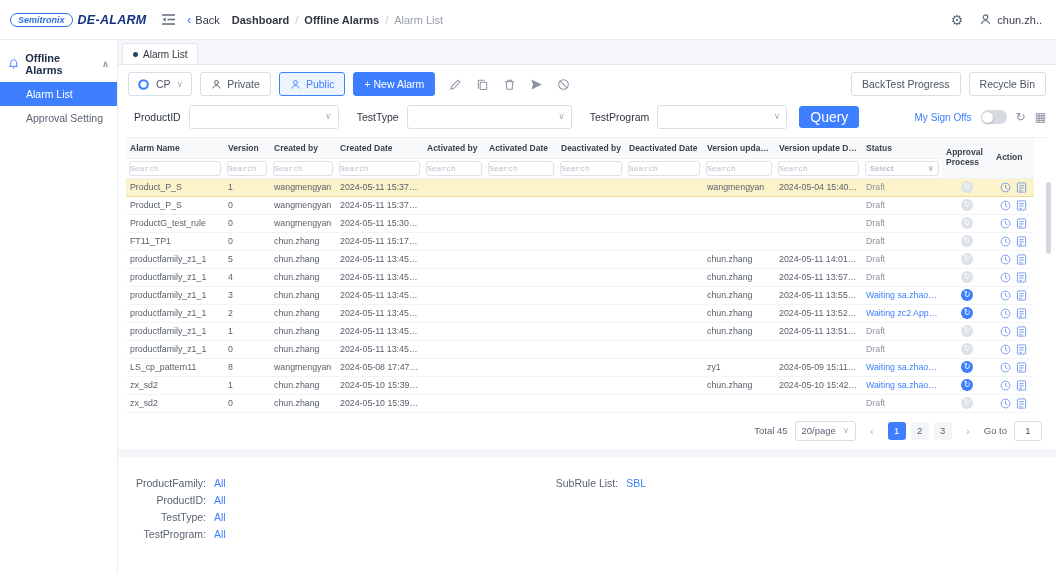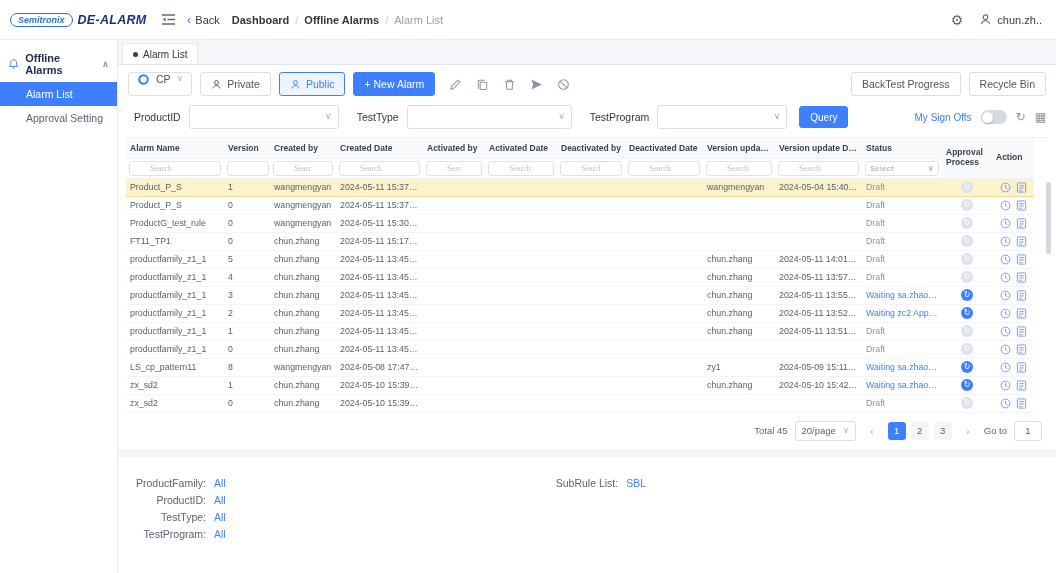--- a/index.html
+++ b/index.html
@@ -32,21 +32,21 @@
   .side-item.active{background:#3D7FFF;color:#fff}
 
   .main{flex:1;display:flex;flex-direction:column;min-width:0}
   .tabbar{height:25px;background:#f4f6f9;border-bottom:1px solid #e3e7ee;display:flex;align-items:flex-end;padding-left:4px}
   .tab{height:21px;background:#fff;border:1px solid #e3e7ee;border-bottom:none;border-radius:3px 3px 0 0;display:flex;align-items:center;gap:5px;padding:0 10px;font-size:10px;color:#2f3642;cursor:pointer}
   .tab-dot{width:5px;height:5px;border-radius:50%;background:#25406e}
 
   .card{background:#fff}
   
   .toolbar{display:flex;align-items:center;gap:8px;padding:7px 10px 5px}
-  .sel{display:flex;gap:6px;height:24px;border:1px solid #d9dee5;border-radius:3px;background:#fff;padding:0 8px;font-size:10.5px;color:#4c5561;cursor:pointer}
+  .sel{display:flex;align-items:center;gap:6px;height:24px;border:1px solid #d9dee5;border-radius:3px;background:#fff;padding:0 8px;font-size:10.5px;color:#4c5561;cursor:pointer}
   .sel .chev{color:#a6adb8;font-size:9px}
   .btn{display:flex;align-items:center;gap:5px;height:24px;padding:0 10px;border:1px solid #d9dee5;border-radius:3px;background:#fff;font-size:10.5px;color:#4c5561;cursor:pointer;white-space:nowrap}
   .btn.toggled{background:#edf3ff;border-color:#3D7FFF;color:#3D7FFF}
   .btn.primary{background:#3D7FFF;border-color:#3D7FFF;color:#fff}
   .tool-icons{display:flex;align-items:center;gap:11px;margin-left:4px;color:#8b94a3}
   .tool-icon{width:16px;height:16px;display:flex;align-items:center;justify-content:center;cursor:pointer}
   .toolbar-right{margin-left:auto;display:flex;gap:8px}
 
   
   .filterbar{display:flex;align-items:center;padding:4px 10px 8px 16px}
@@ -59,21 +59,21 @@
   .toggle{width:26px;height:14px;border-radius:7px;background:#d6dae1;position:relative;cursor:pointer}
   .toggle .knob{position:absolute;left:1.5px;top:1.5px;width:11px;height:11px;border-radius:50%;background:#fff;box-shadow:0 1px 2px rgba(0,0,0,.25)}
   .f-icon{color:#8b94a3;font-size:12px;cursor:pointer;line-height:1}
 
   
   .table-wrap{position:relative;margin:0 8px;border-top:1px solid #eef1f5}
   table{border-collapse:collapse;table-layout:fixed;width:908px}
   thead th{background:#f8f9fb;font-size:8.5px;font-weight:bold;color:#3b424d;text-align:left;padding:2px 4px;border-bottom:1px solid #eef1f5;height:20px;white-space:nowrap;overflow:hidden;text-overflow:ellipsis}
   thead th.span2{white-space:normal;line-height:1.15;vertical-align:middle}
   thead tr.search-row th{background:#fff;padding:2px 3px}
-  .search-inp{width:100%;height:15px;border:1px solid #dde1e8;border-radius:3px;font-size:8px;padding:0 20px;color:#4c5561;font-family:Liberation Serif, serif}
+  .search-inp{width:100%;height:15px;border:1px solid #dde1e8;border-radius:3px;font-size:8px;padding:0 0;color:#4c5561;font-family:Liberation Mono, monospace}
   .search-inp::placeholder{color:#b9bfc9}
   .mini-select{display:flex;align-items:center;justify-content:space-between;height:15px;border:1px solid #dde1e8;border-radius:3px;padding:0 4px;font-size:8px;color:#b9bfc9;cursor:pointer}
   tbody td{height:18px;padding:0 4px;font-size:8.8px;color:#59616c;border-bottom:1px solid #f2f4f8;white-space:nowrap;overflow:hidden;text-overflow:ellipsis}
   tbody tr{cursor:pointer}
   tbody tr.highlight td{background:#fcf3cb;border-bottom:1px solid #eedd9a}
   td.c-center{text-align:center;overflow:visible}
   .st-draft{color:#8d95a0}
   .st-wait{color:#3D7FFF}
   .appr{display:inline-flex;width:12px;height:12px;border-radius:50%;align-items:center;justify-content:center;font-size:8px;color:#fff;vertical-align:middle;cursor:pointer;line-height:1}
   .appr.on{background:#3D7FFF}
@@ -226,21 +226,21 @@
             <span class="chev">∨</span>
           </div>
         <span class="f-label">TestType</span>
         <div class="f-sel" style="width:165px">
             <span class="chev">∨</span>
           </div>
         <span class="f-label">TestProgram</span>
         <div class="f-sel" style="width:130px">
             <span class="chev">∨</span>
           </div>
-        <button class="btn primary" style="margin-left:12px;height:22px;font-size:10px">Query</button>
+        <button class="btn primary" style="margin-left:12px;height:22px;font-size:14px">Query</button>
         <div class="filter-right">
           <span class="signoffs">My Sign Offs</span>
           <span class="toggle">
               <span class="knob"></span>
             </span>
           <span class="f-icon">↻</span>
           <span class="f-icon">▦</span>
         </div>
       </div>
 

